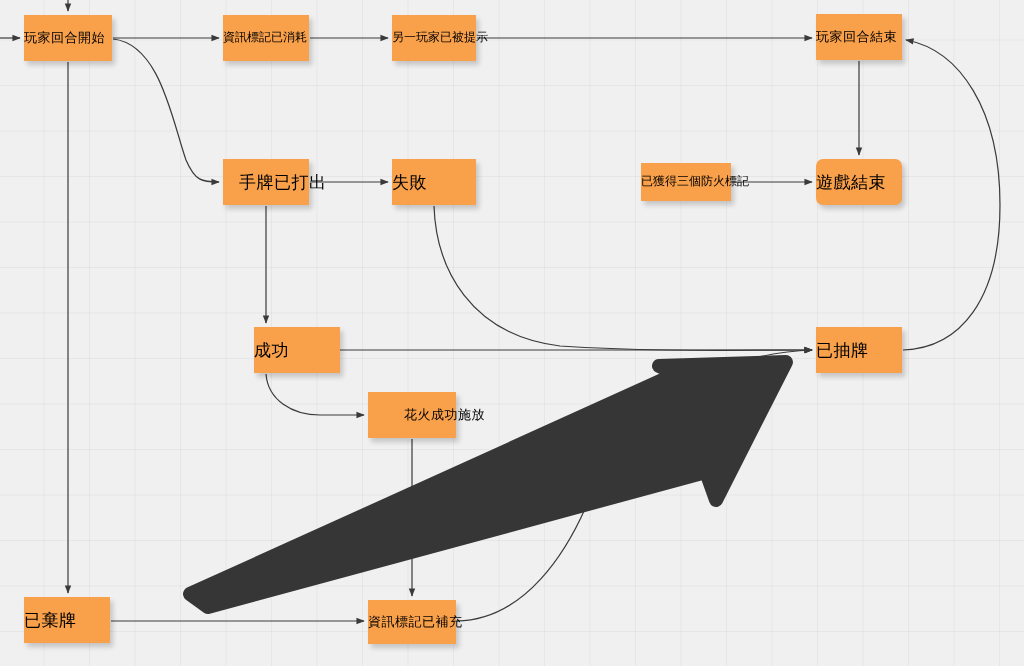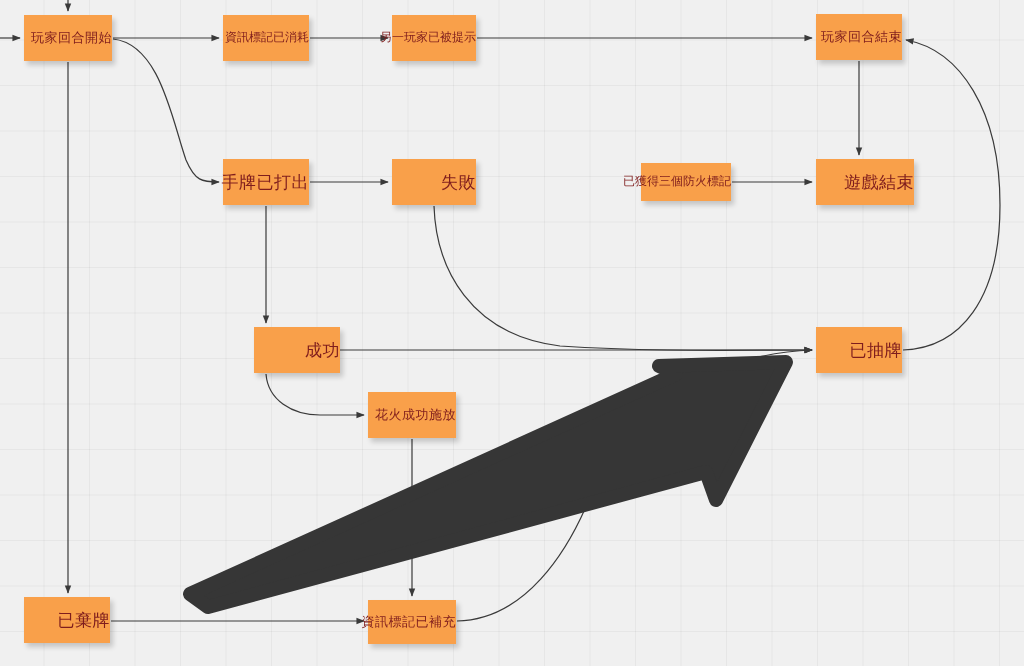--- a/index.html
+++ b/index.html
@@ -27,24 +27,24 @@
     position: absolute;
     left: 0; top: 0;
     width: 1024px;
     height: 666px;
     pointer-events: none;
   }
   .node {
     position: absolute;
     box-sizing: border-box;
     background: #F9A04A;
-    color: #7f1d1d;
+    color: #000000;
     display: flex;
     align-items: center;
-    justify-content: flex-end;
+    justify-content: flex-start;
     text-align: center;
     line-height: 1.1;
     white-space: nowrap;
     box-shadow: 3px 4px 5px rgba(0,0,0,0.18);
     letter-spacing: 0.5px;
   }
   .node.sz-lg { font-size: 17px; }
   .node.sz-md { font-size: 13px; }
   .node.sz-sm { font-size: 12px; letter-spacing: 0px; }
   #cursor-arrow {
@@ -126,33 +126,33 @@
   </div>
 
   <div class="node sz-sm" style="left:392px; top:15px; width:84px; height:46px;">
     <span>另一玩家已被提示</span>
   </div>
 
   <div class="node sz-md" style="left:816px; top:14px; width:86px; height:46px;">
     <span>玩家回合結束</span>
   </div>
 
-  <div class="node sz-lg" style="left:223px; top:159px; width:86px; height:46px;">
+  <div class="node sz-lg" style="left:223px; top:159px; width:86px; height:46px;padding-left:16px;">
     <span>手牌已打出</span>
   </div>
 
   <div class="node sz-lg" style="left:392px; top:159px; width:84px; height:46px;">
     <span>失敗</span>
   </div>
 
   <div class="node sz-sm" style="left:641px; top:163px; width:90px; height:38px;">
     <span>已獲得三個防火標記</span>
   </div>
 
-  <div class="node sz-lg" style="left:816px; top:159px; width:98px; height:46px;">
+  <div class="node sz-lg" style="left:816px; top:159px; width:86px; height:46px;border-radius:7px;">
     <span>遊戲結束</span>
   </div>
 
   <div class="node sz-lg" style="left:223px; top:327px; width:86px; height:46px;margin-left:31px;">
     <span>成功</span>
   </div>
 
   <div class="node sz-lg" style="left:816px; top:327px; width:86px; height:46px;">
     <span>已抽牌</span>
   </div>

